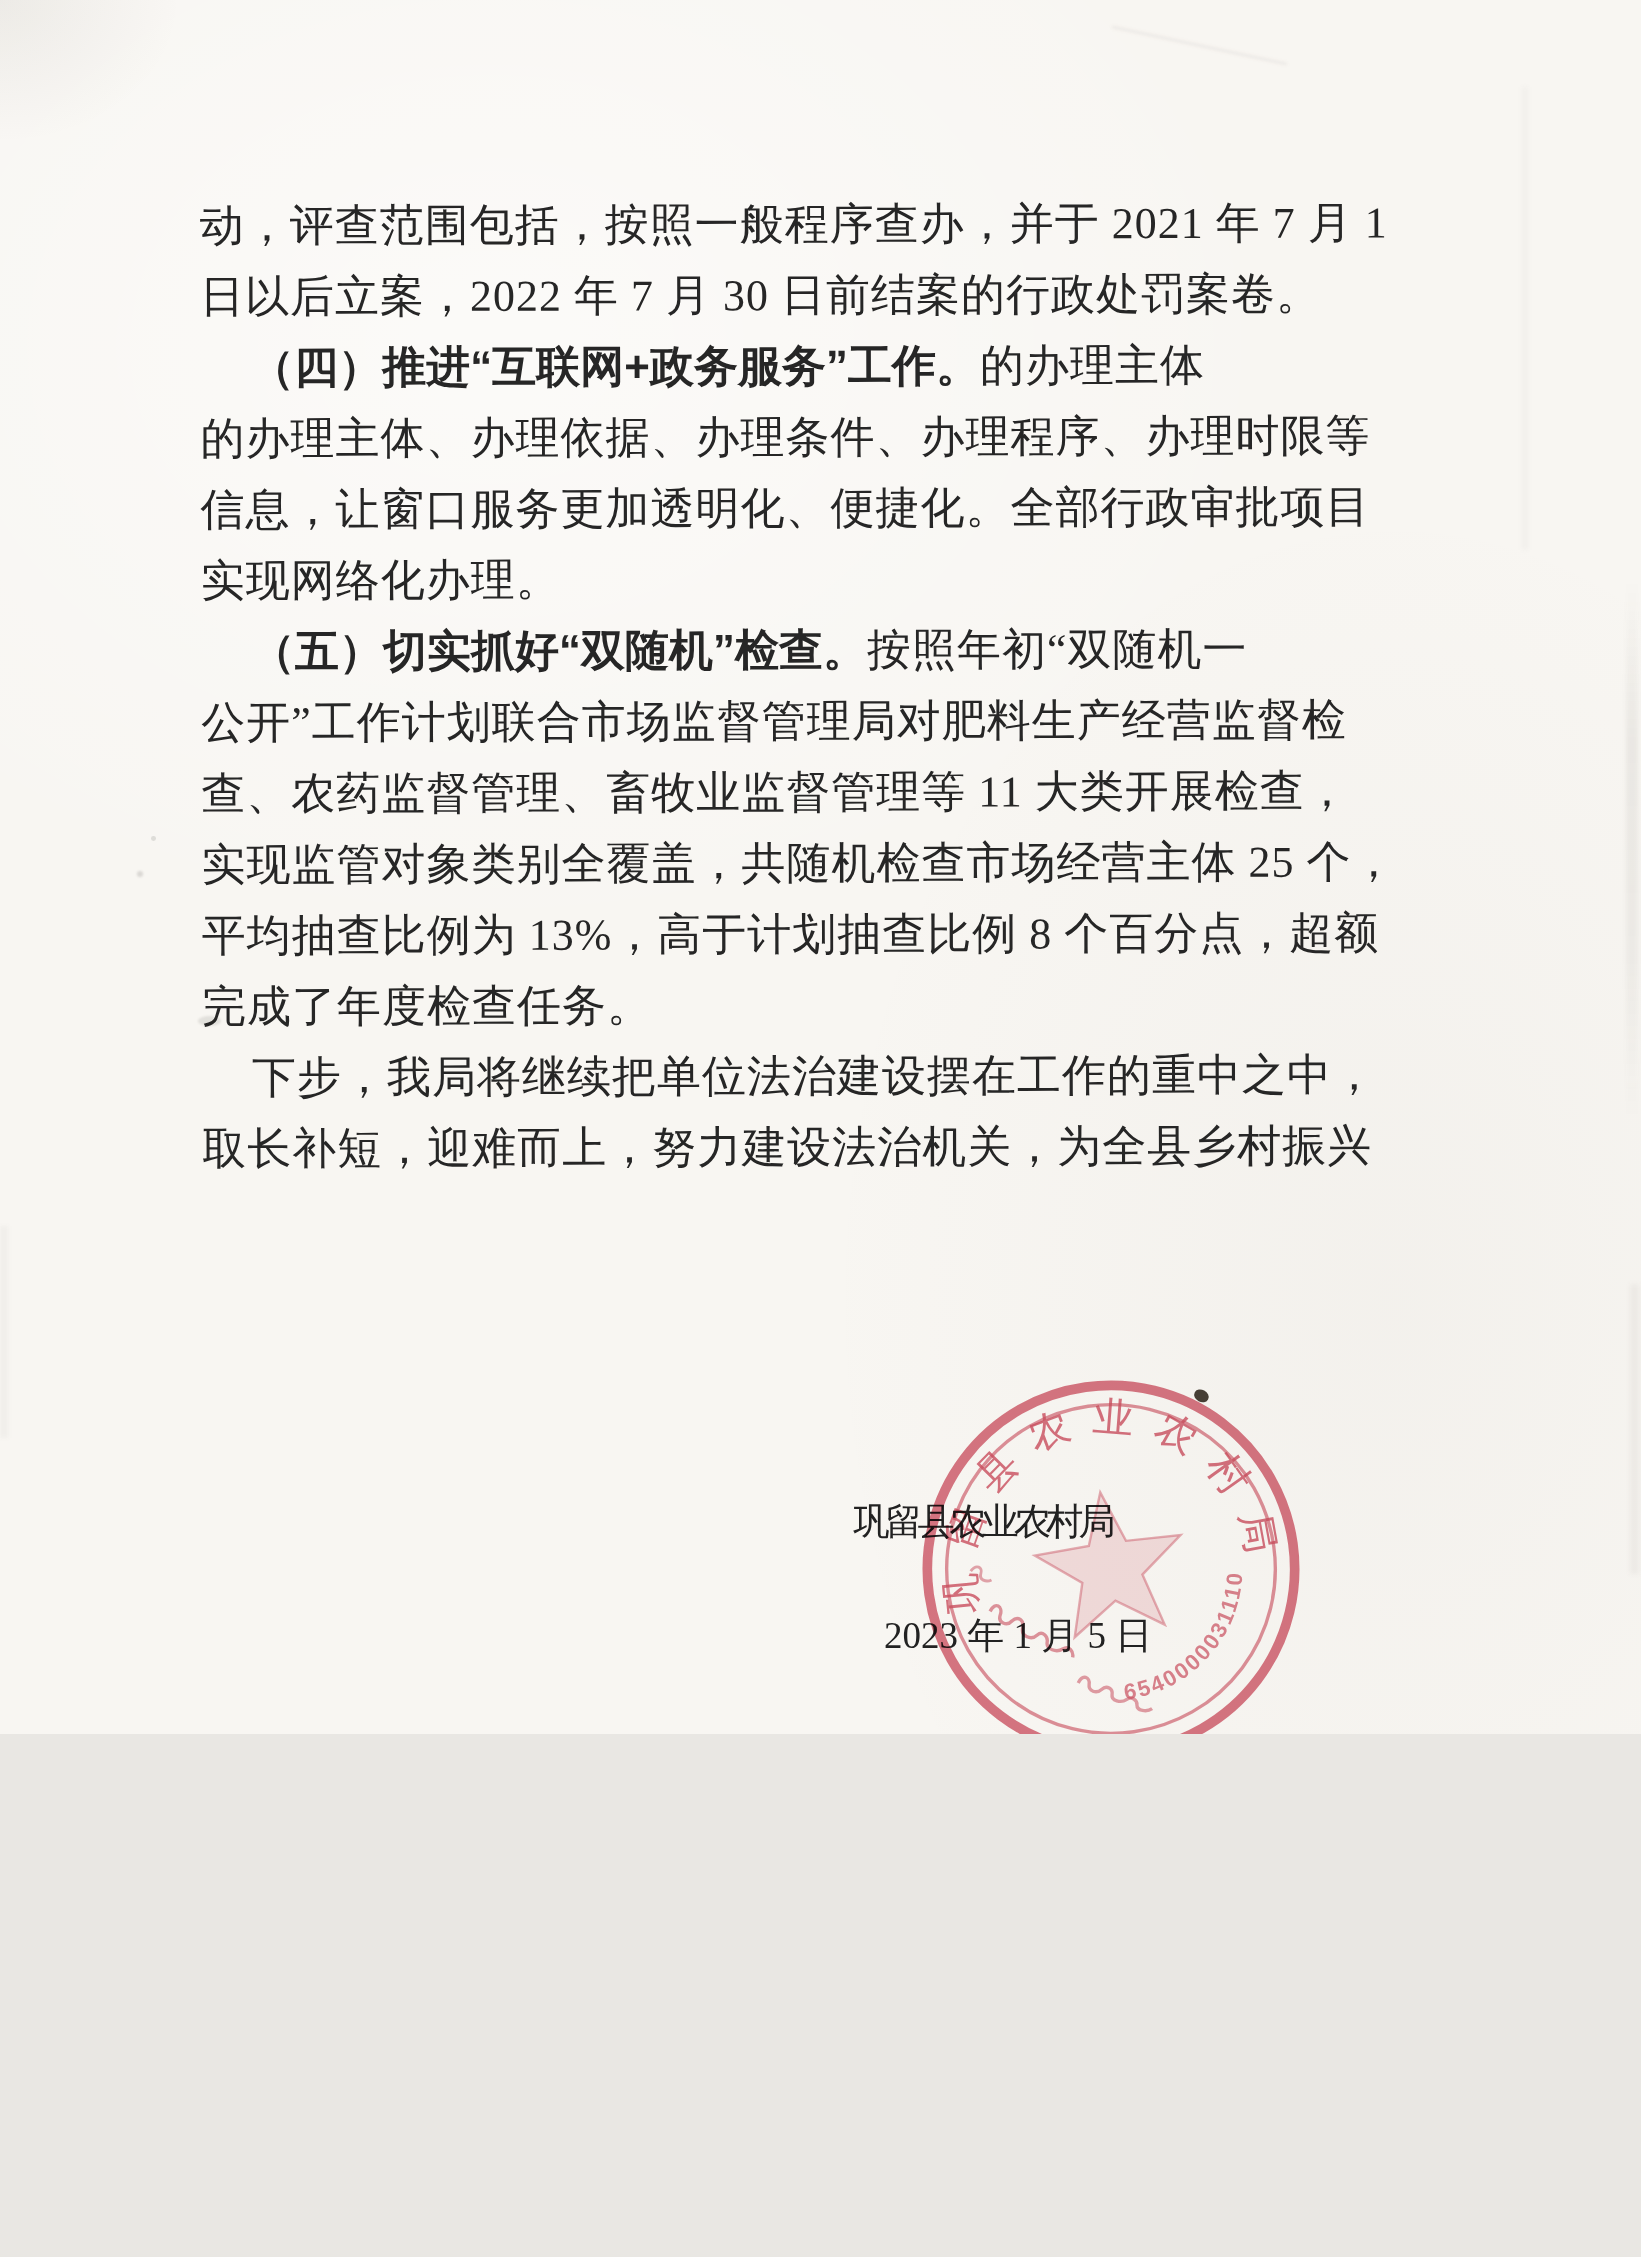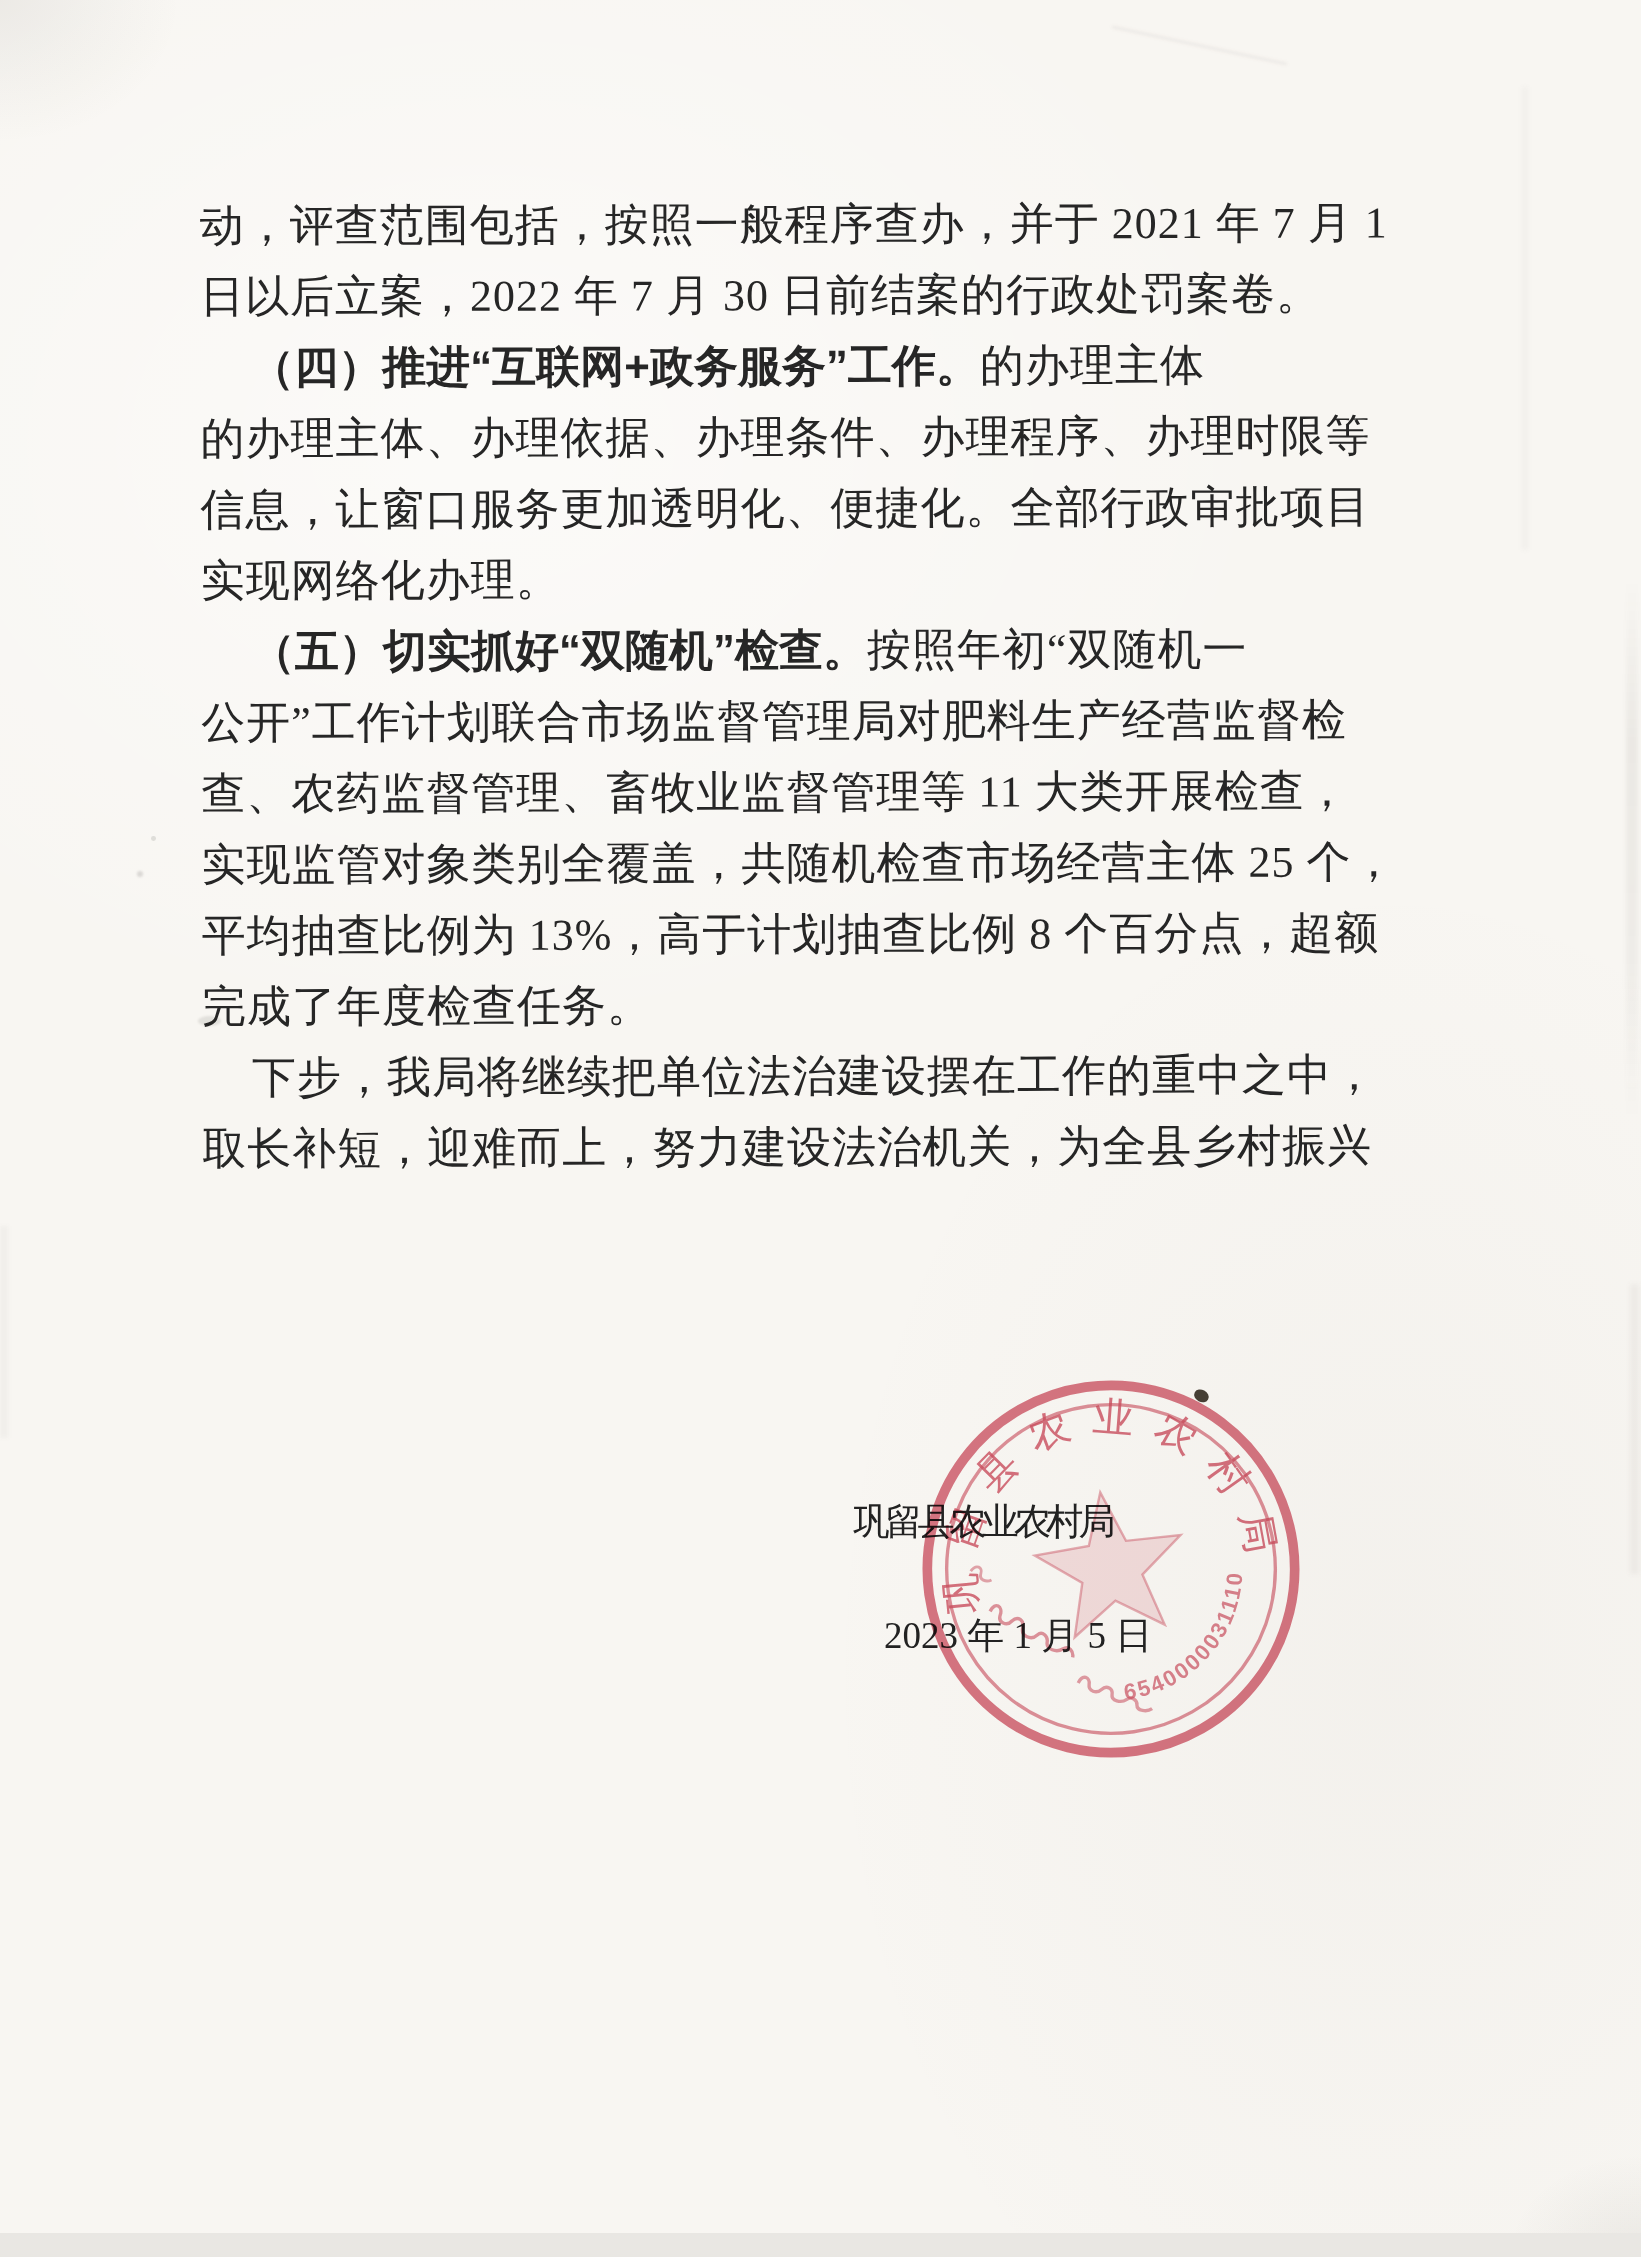--- a/index.html
+++ b/index.html
@@ -1,18 +1,18 @@
 <!DOCTYPE html>
 <html><head>
 <meta charset="utf-8">
 <style>
   html,body{margin:0;padding:0;}
   body{width:1641px;height:2257px;overflow:hidden;background:#e9e7e3;}
   .paper{
-    position:relative;width:1641px;height:2233px;overflow:hidden;
+    position:relative;width:1641px;height:1734px;overflow:hidden;
     background:
       radial-gradient(1159px 869px at 30% 20%, rgba(255,255,255,.5), rgba(255,255,255,0) 70%),
       radial-gradient(966px 1352px at 85% 75%, rgba(120,110,95,.04), rgba(0,0,0,0) 60%),
       #f8f6f2;
     font-family:"Liberation Serif","DejaVu Serif",serif;
     color:#262626;
   }
   
   .textblock{
     position:absolute;left:201px;top:189px;width:1192px;

